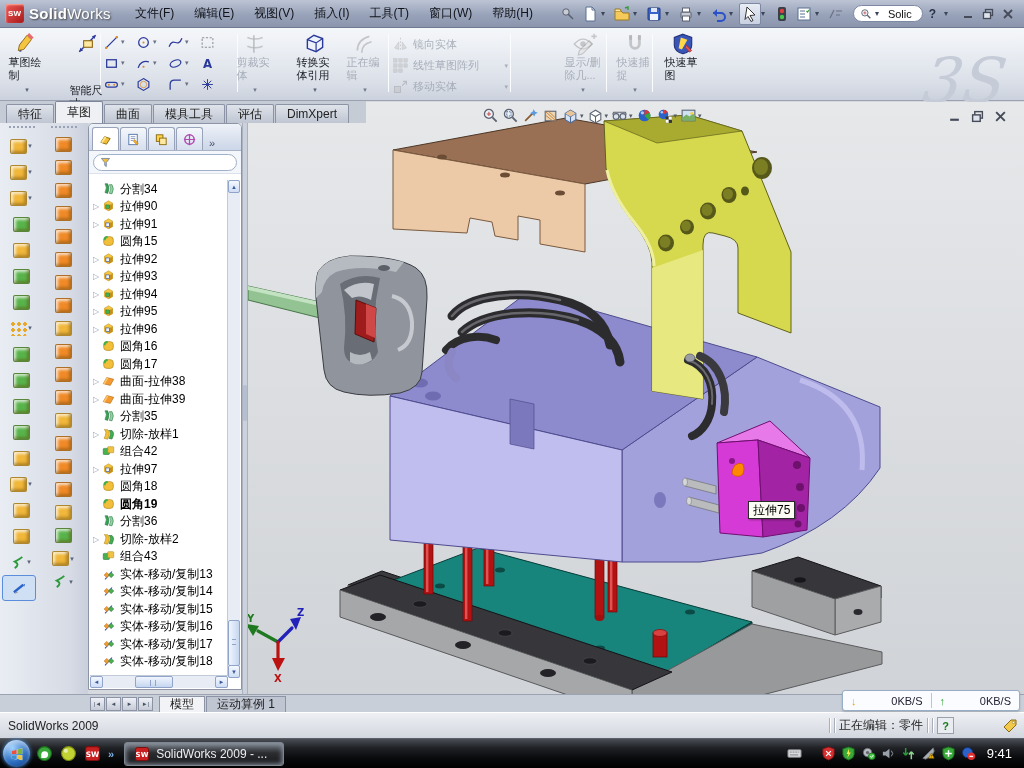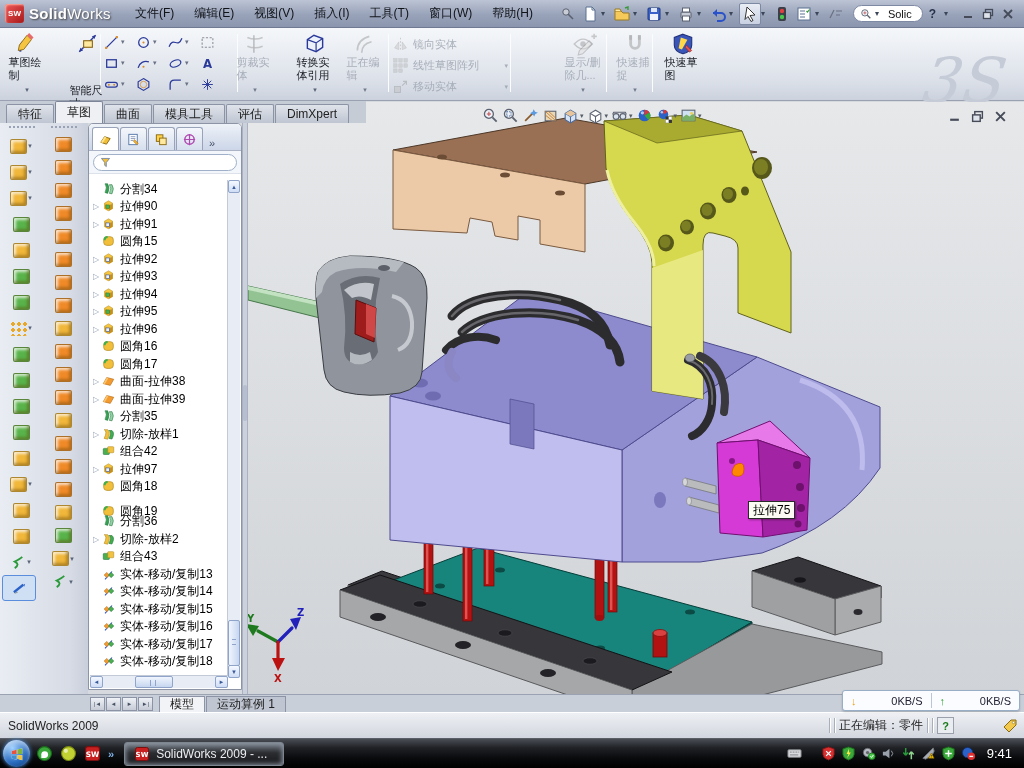--- a/index.html
+++ b/index.html
@@ -1075,21 +1075,21 @@
       <div class="trow" style="top: 297.5px;">
         <span class="texp"></span>
         <span class="ticon">
           <svg width="15" height="14" viewBox="0 0 16 16">
             <rect x="2.5" y="3" width="11" height="10" rx="3.5" fill="#f2bf3a" stroke="#a87f12" stroke-width=".7"></rect>
             <path d="M3.5 7q0-3.5 3.5-3.5" stroke="#3fae4d" stroke-width="2.2" fill="none"></path>
           </svg>
         </span>
         <span>圆角18</span>
       </div>
-      <div class="trow" style="top: 322px;">
+      <div class="trow" style="top: 315px; font-weight: bold;">
         <span class="texp"></span>
         <span class="ticon">
           <svg width="15" height="14" viewBox="0 0 16 16">
             <rect x="2.5" y="3" width="11" height="10" rx="3.5" fill="#f2bf3a" stroke="#a87f12" stroke-width=".7"></rect>
             <path d="M3.5 7q0-3.5 3.5-3.5" stroke="#3fae4d" stroke-width="2.2" fill="none"></path>
           </svg>
         </span>
         <span>圆角19</span>
       </div>
       <div class="trow" style="top: 332.5px;">

